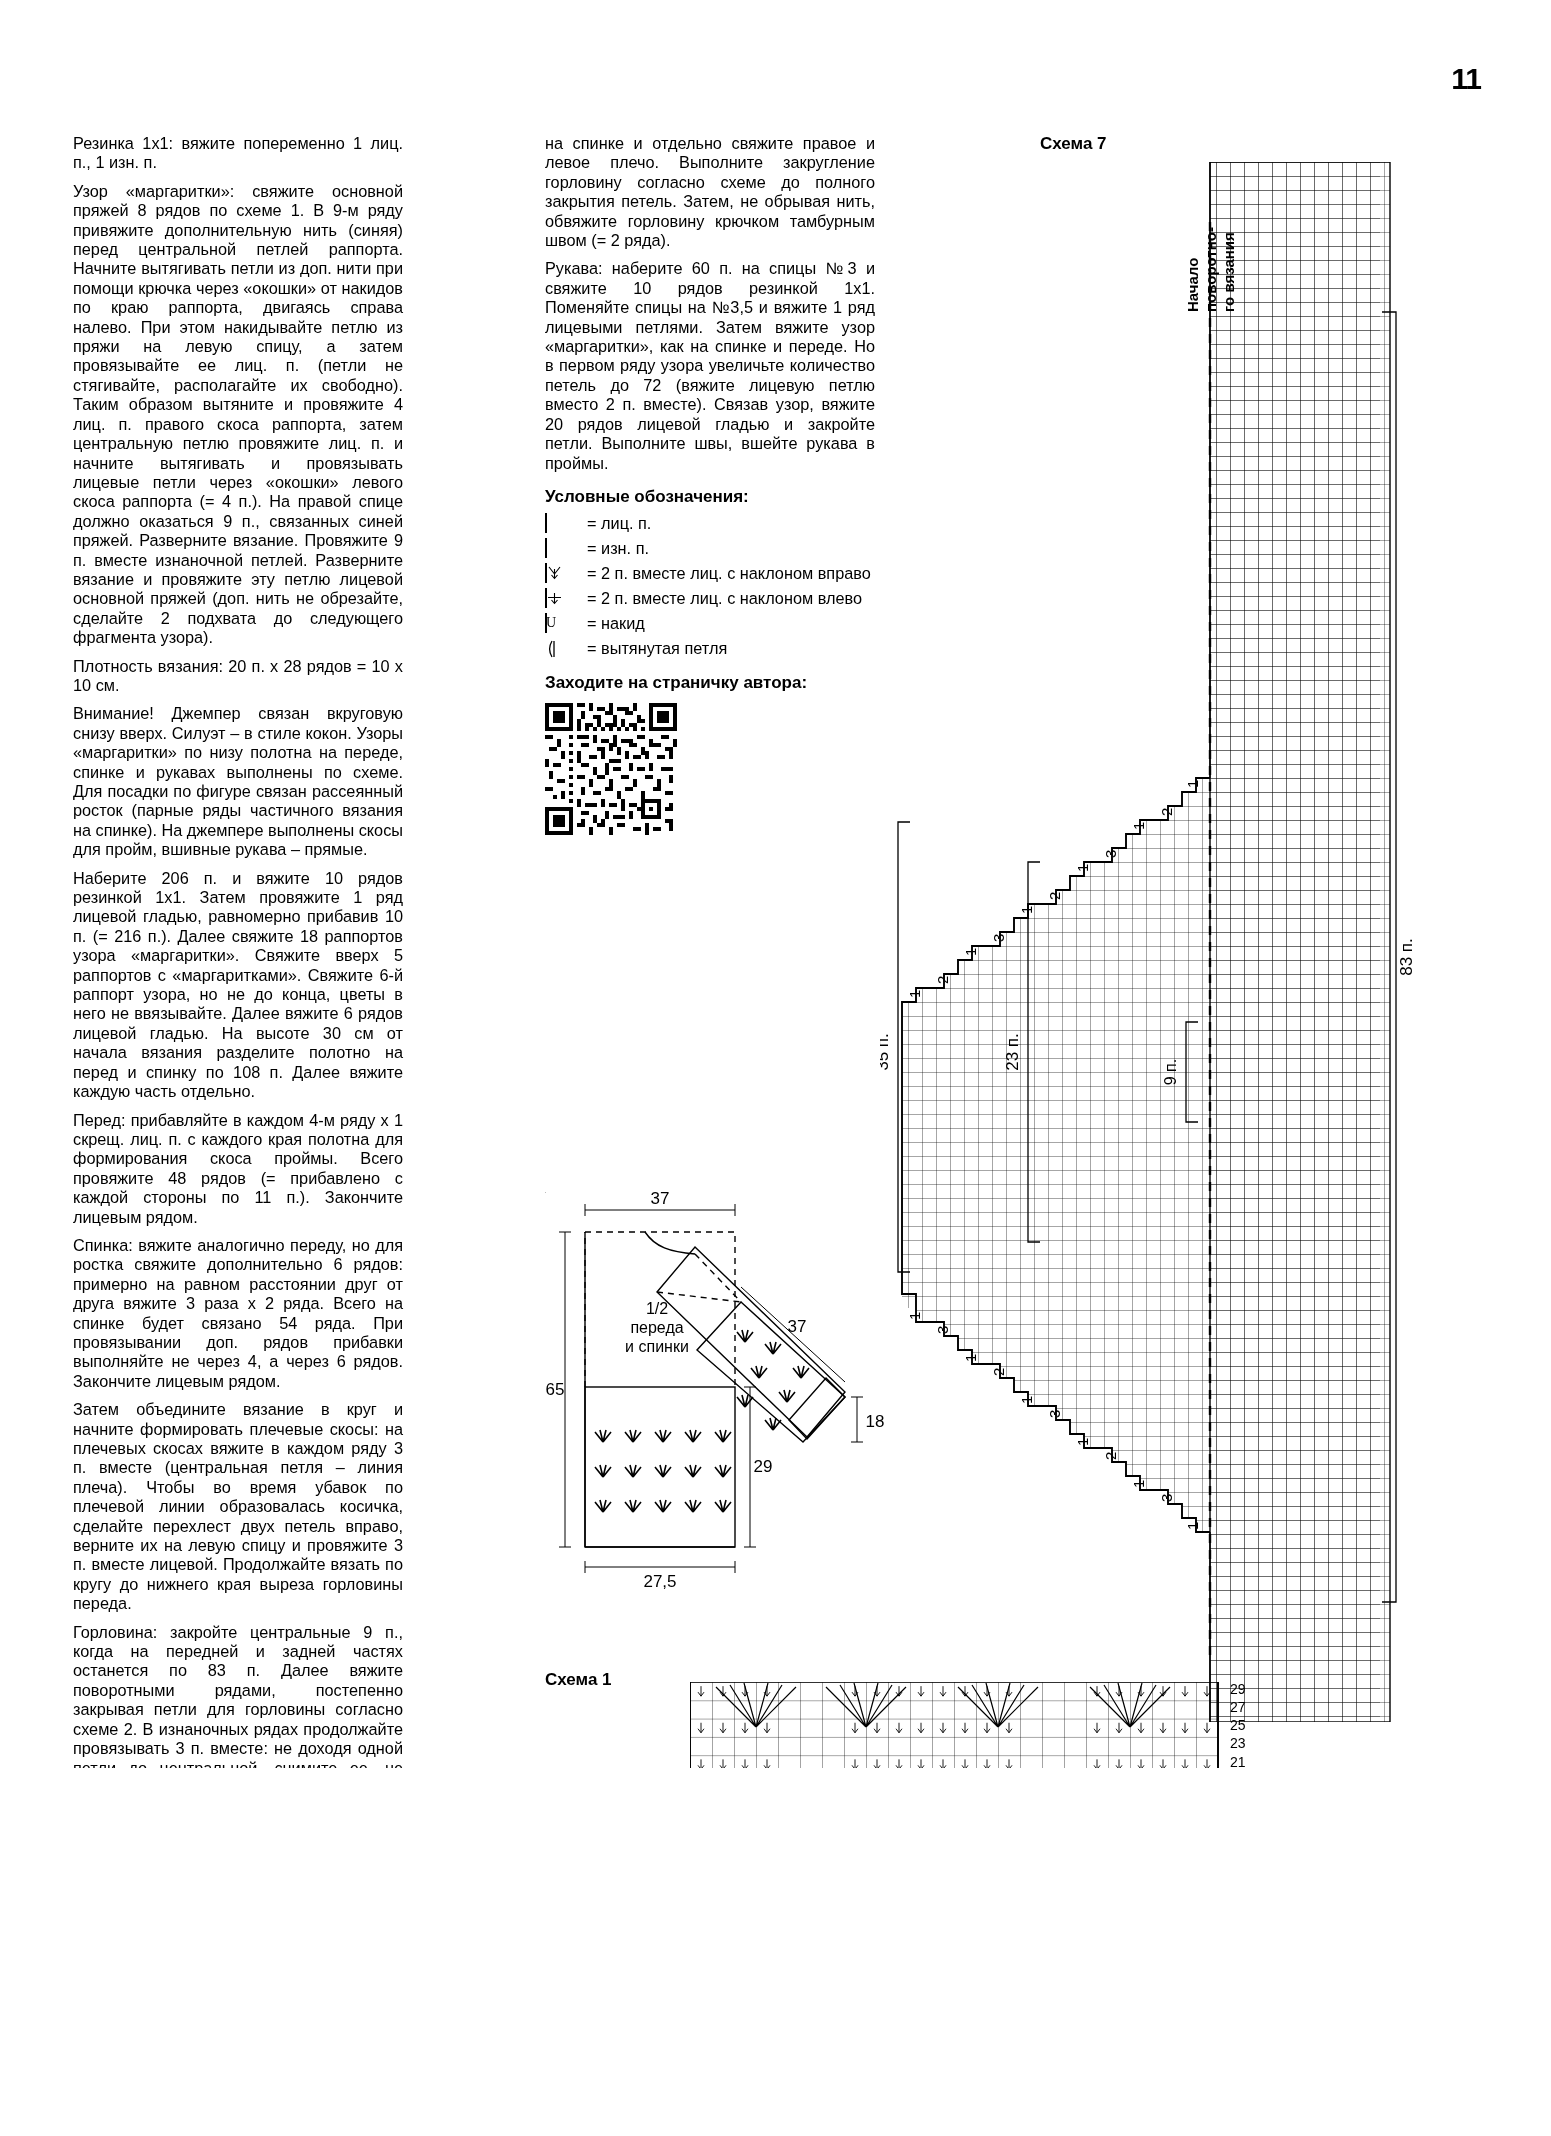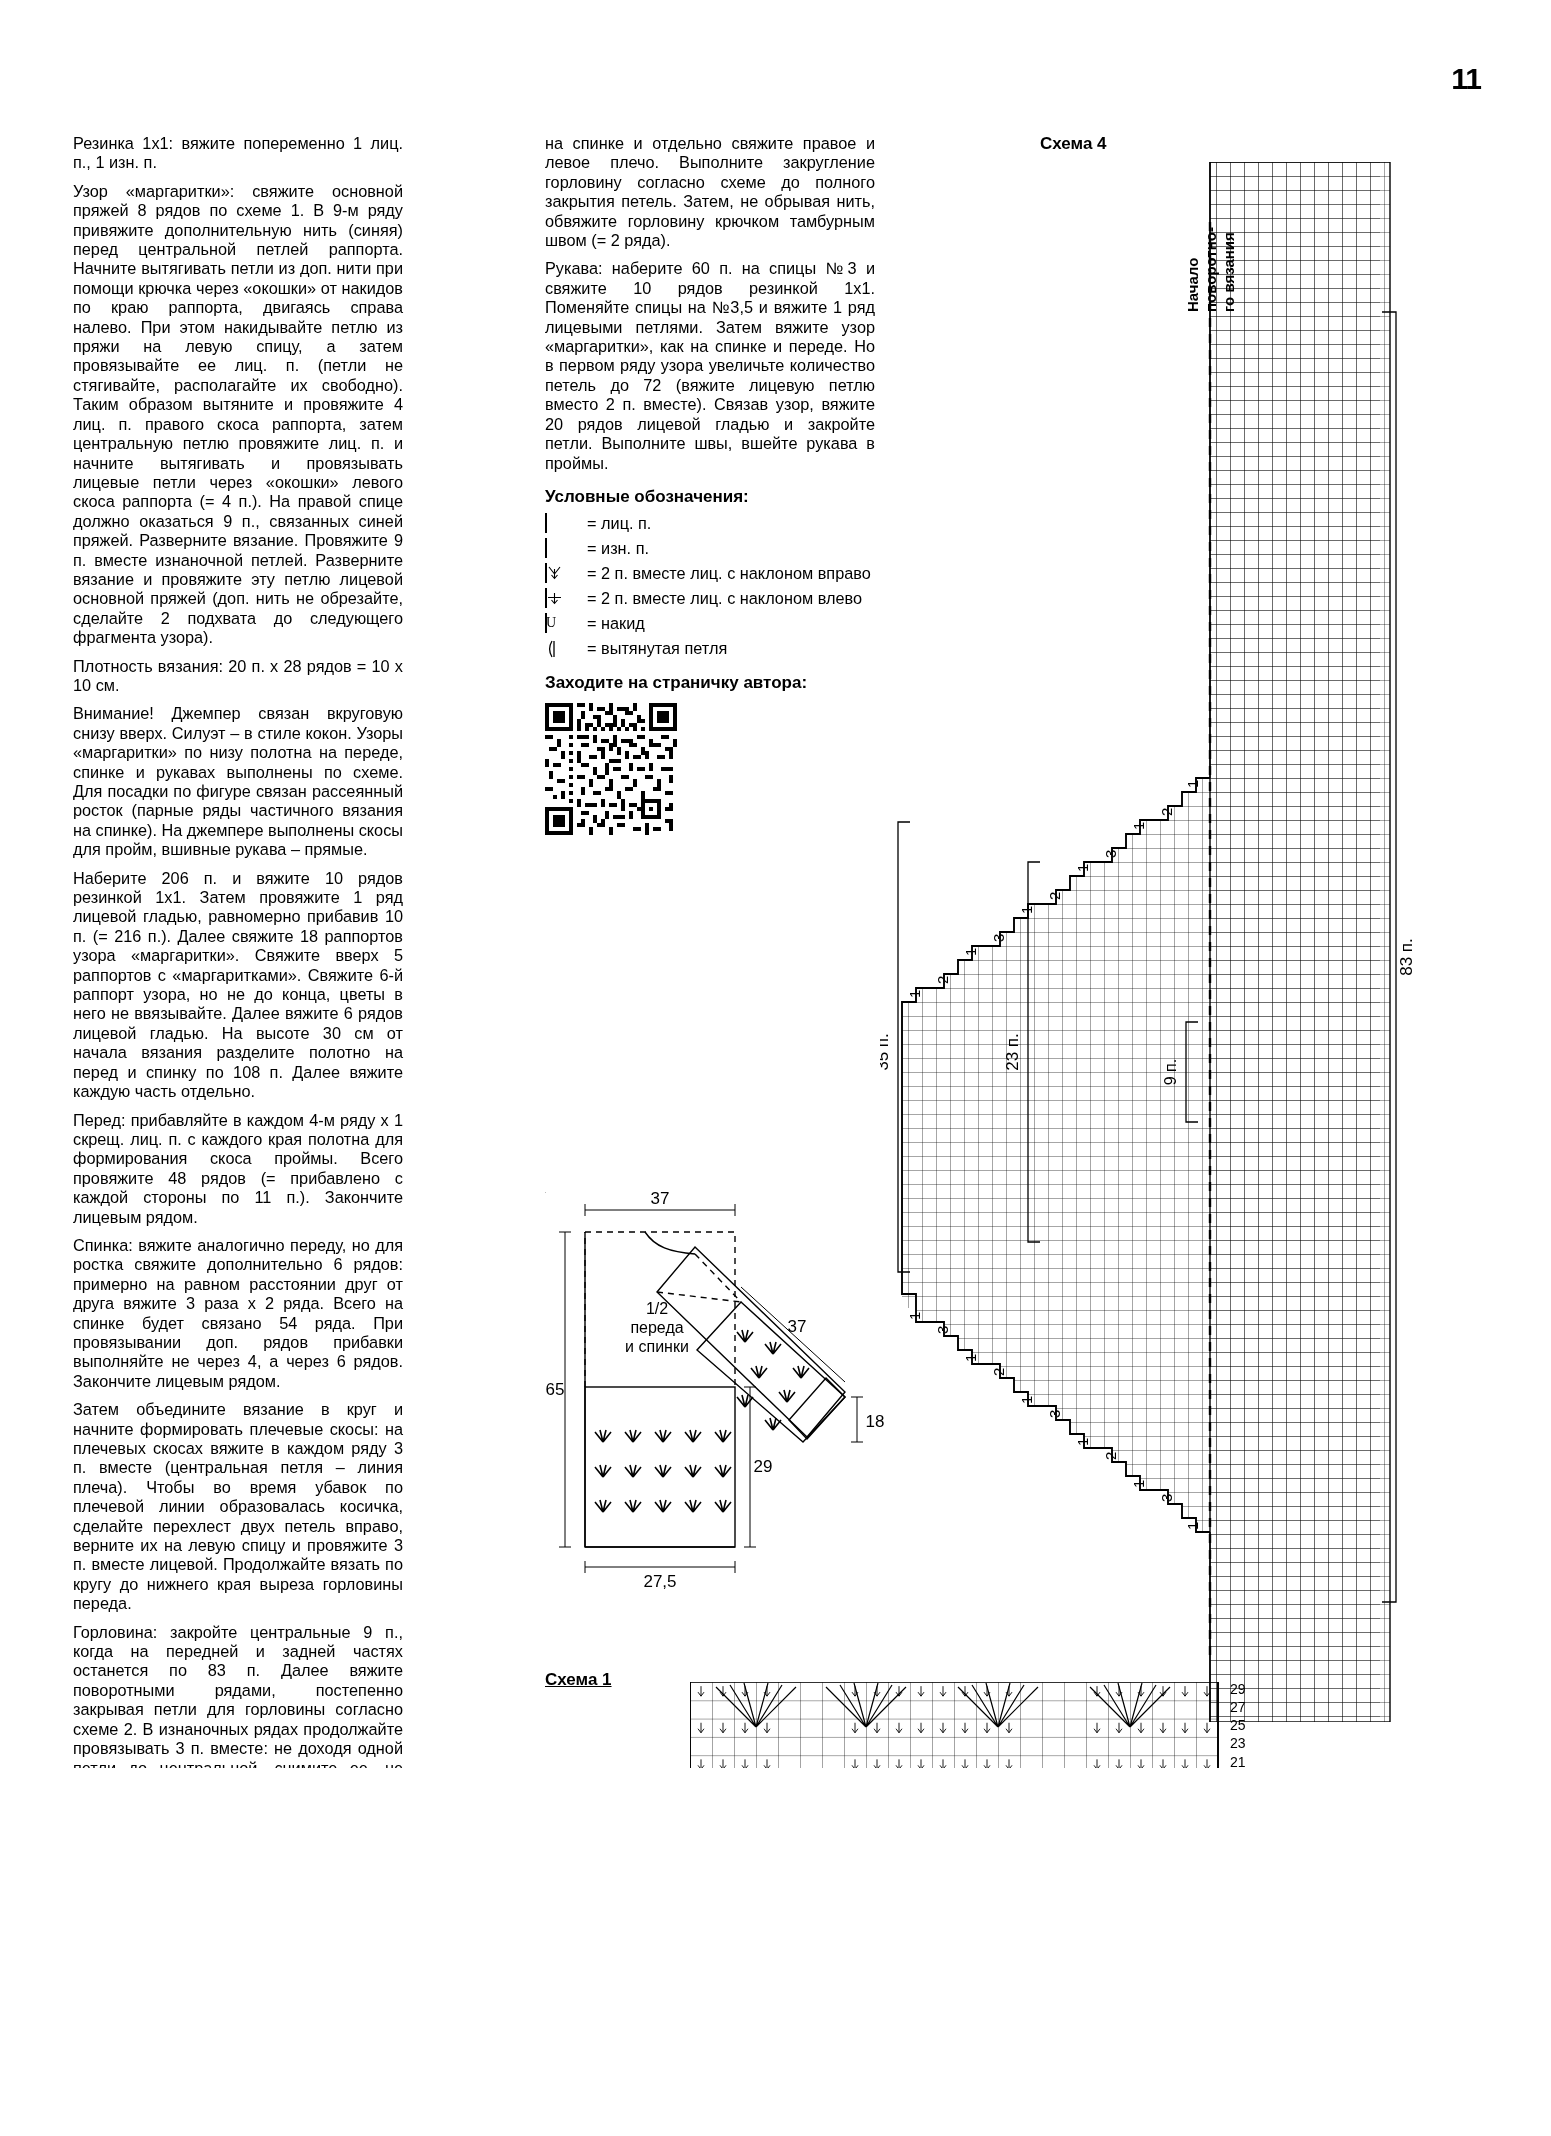--- a/index.html
+++ b/index.html
@@ -266,21 +266,21 @@
           <rect x="31" y="30" width="1" height="2"></rect>
           <rect x="9" y="29" width="1" height="1"></rect>
             <rect x="14" y="29" width="1" height="1"></rect>
           <rect x="23" y="26" width="1" height="1"></rect>
             <rect x="30" y="26" width="1" height="1"></rect>
         </g>
       </svg>
     </div>
   </div>
 
-  <div class="sch-label" style="left:1040px;top:122px;">Схема 4</div>
+  <div class="sch-label" style="left:1040px;top:122px;">Схема 7</div>
 
   <div id="schema2">
     <svg width="640" height="1560" viewBox="0 0 640 1560">
       <defs>
         <pattern id="grid" width="14" height="14" patternUnits="userSpaceOnUse">
           <path d="M14 0 L0 0 0 14" fill="none" stroke="#000" stroke-width="0.7"></path>
         </pattern>
       </defs>
 
       <clipPath id="shapeclip">
@@ -498,21 +498,21 @@
         <text x="330" y="235" text-anchor="middle">18</text>
       </g>
       <g font-family="Liberation Sans, sans-serif" font-size="16">
         <text x="112" y="122" text-anchor="middle">1/2</text>
         <text x="112" y="141" text-anchor="middle">переда</text>
         <text x="112" y="160" text-anchor="middle">и спинки</text>
       </g>
     </svg>
   </div>
 
-  <div class="sch-label" style="left:545px;top:1658px;text-decoration:underline;">Схема 1</div>
+  <div class="sch-label" style="left:545px;top:1658px;">Схема 1</div>
 
   <div id="schema1">
     <svg width="640" height="420" viewBox="0 0 640 420">
       <defs>
         <pattern id="grid1" width="22" height="18.3" patternUnits="userSpaceOnUse">
           <path d="M22 0 L0 0 0 18.3" fill="none" stroke="#000" stroke-width="0.7"></path>
         </pattern>
       </defs>
 
       <rect x="0" y="0" width="528" height="274.5" fill="url(#grid1)"></rect>

